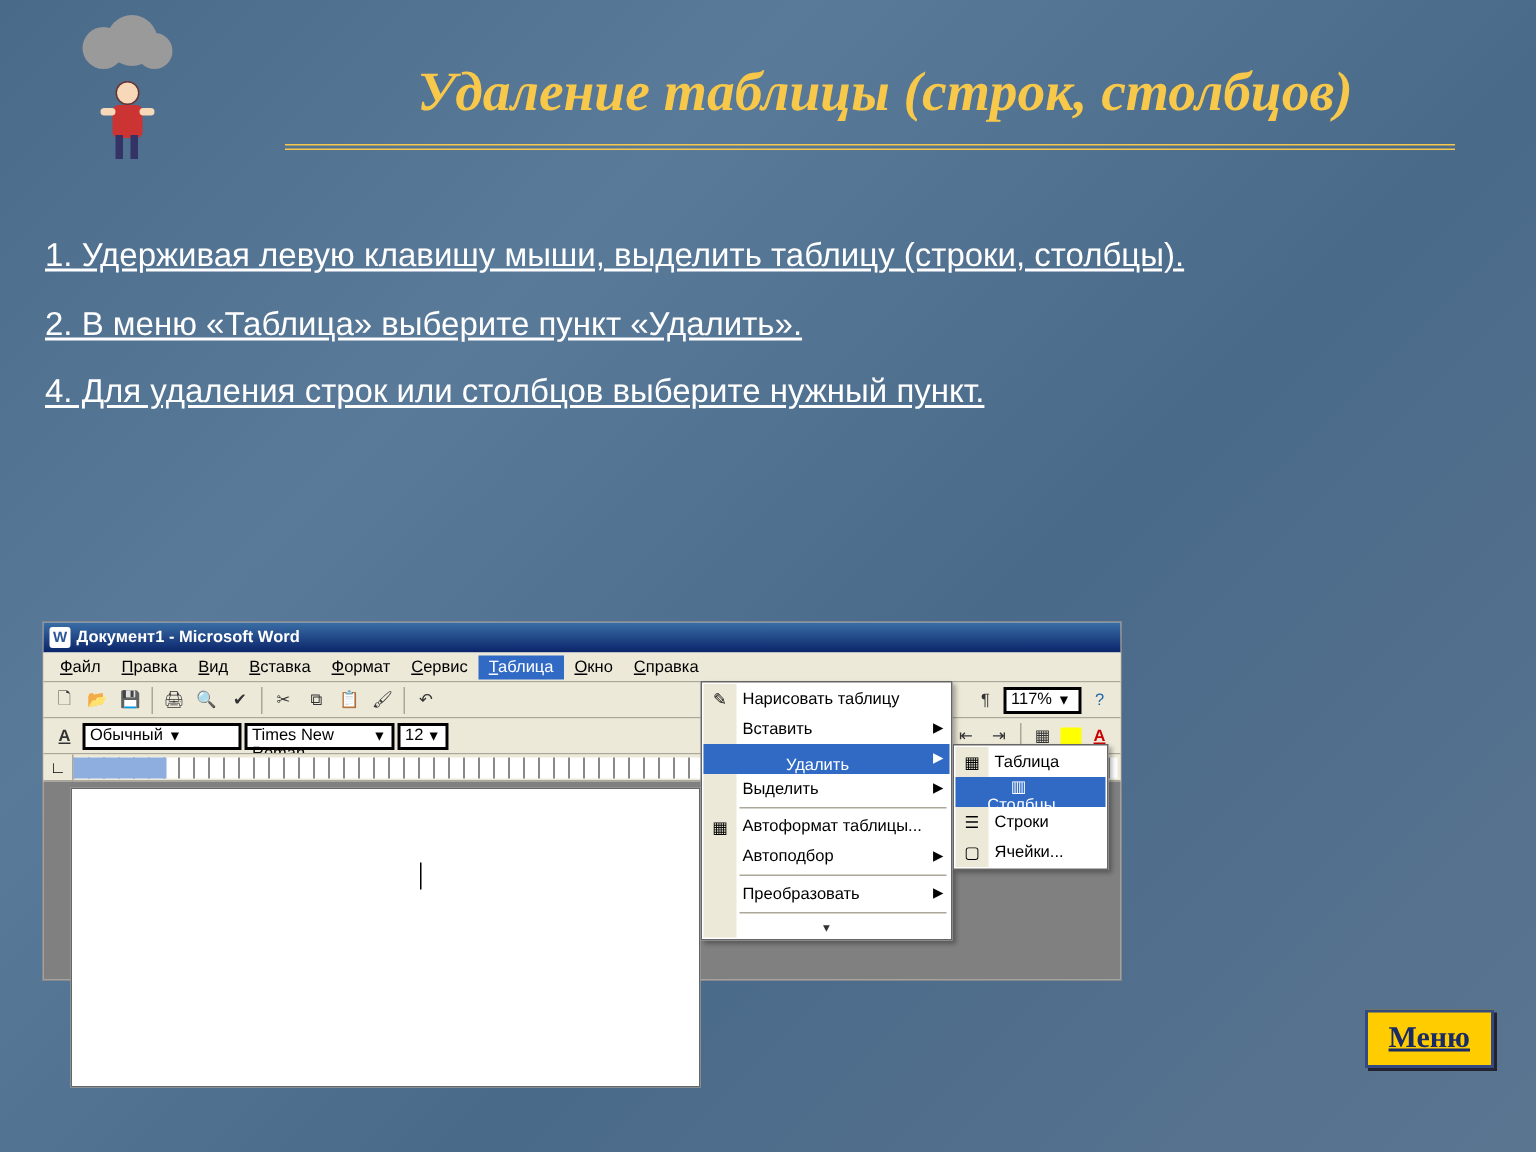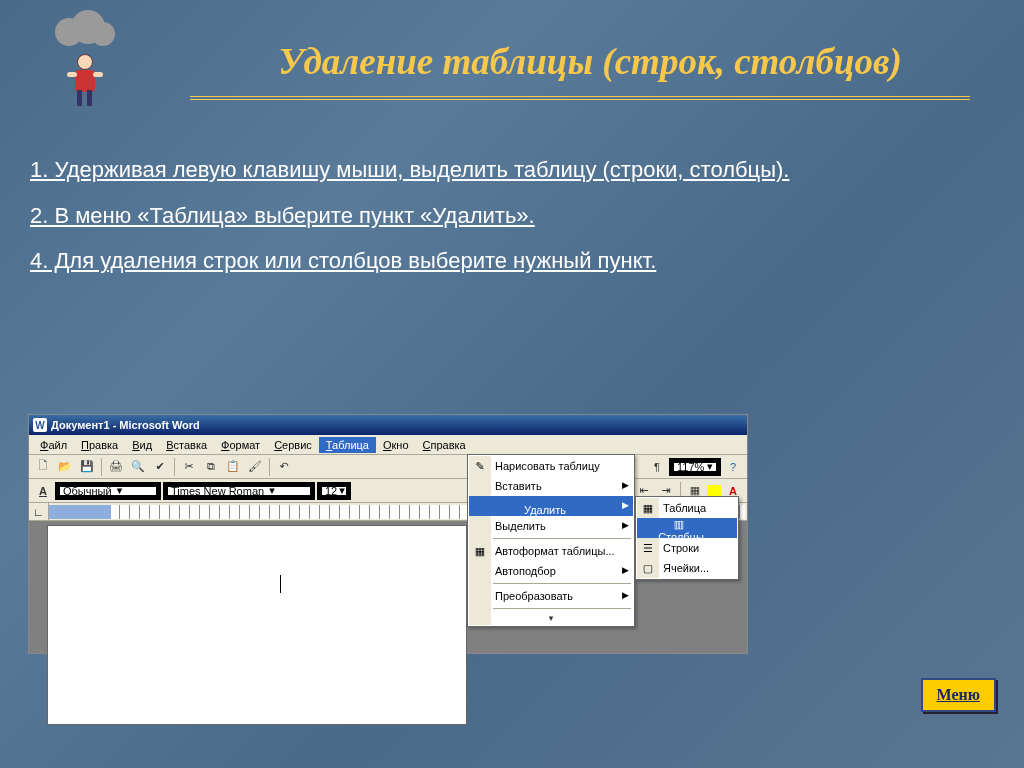--- a/index.html
+++ b/index.html
@@ -111,22 +111,22 @@
     overflow: hidden;
   }
   .tbtn {
     width: 20px; height: 20px;
     display: inline-flex; align-items: center; justify-content: center;
     font-size: 11px; color: #333;
     border: 1px solid transparent;
   }
   .tsep { width: 1px; height: 18px; background: #aca899; margin: 0 2px; }
   .combo {
-    height: 18px; background: #fff; border: 5px solid #000000;
-    display: flex; align-items: center; padding: 0 3px; gap: 2px;
+    height: 18px; background: #fff; border: 2px solid #000000;
+    display: flex; align-items: flex-start; padding: 0 3px; gap: 2px;
   }
   .combo .dd { width: 12px; text-align: center; color: #000; }
   .ruler-area {
     height: 18px; background: #ece9d8;
     display: flex; align-items: center;
     border-bottom: 1px solid #aca899;
     position: relative;
   }
   .ruler-area .rsel {
     width: 20px; height: 18px; border-right: 1px solid #aca899;
@@ -193,21 +193,21 @@
   .menu2 { left: 635px; top: 496px; width: 104px; }
 
   
   .menu-btn {
     position: absolute;
     right: 28px; bottom: 56px;
     background: #ffcc00;
     border: 2px solid #334a80;
     box-shadow: 2px 2px 0 #223;
     padding: 6px 14px;
-    font-size: 16px; font-weight: bold;
+    font-size: 20px; font-weight: bold;
     color: #1a2a66;
     text-decoration: underline;
     font-family: Georgia, serif;
     cursor: pointer;
   }
 </style>
 </head>
 <body>
 
 <div class="char-art">
@@ -276,21 +276,21 @@
     </div>
     <span class="tbtn" style="color:#26a">?</span>
   </div>
 
   <div class="toolbar">
     <span class="tbtn" style="text-decoration:underline;font-weight:bold">А</span>
     <div class="combo" style="width:106px">
       <span>Обычный</span>
       <span class="dd">▾</span>
     </div>
-    <div class="combo" style="width:152px">
+    <div class="combo" style="width:100px">
       <span>Times New Roman</span>
       <span class="dd">▾</span>
     </div>
     <div class="combo" style="width:34px">
       <span>12</span>
       <span class="dd">▾</span>
     </div>
     <span style="flex:1"></span>
     <span class="tbtn">≣</span>
     <span class="tbtn">≡</span>

